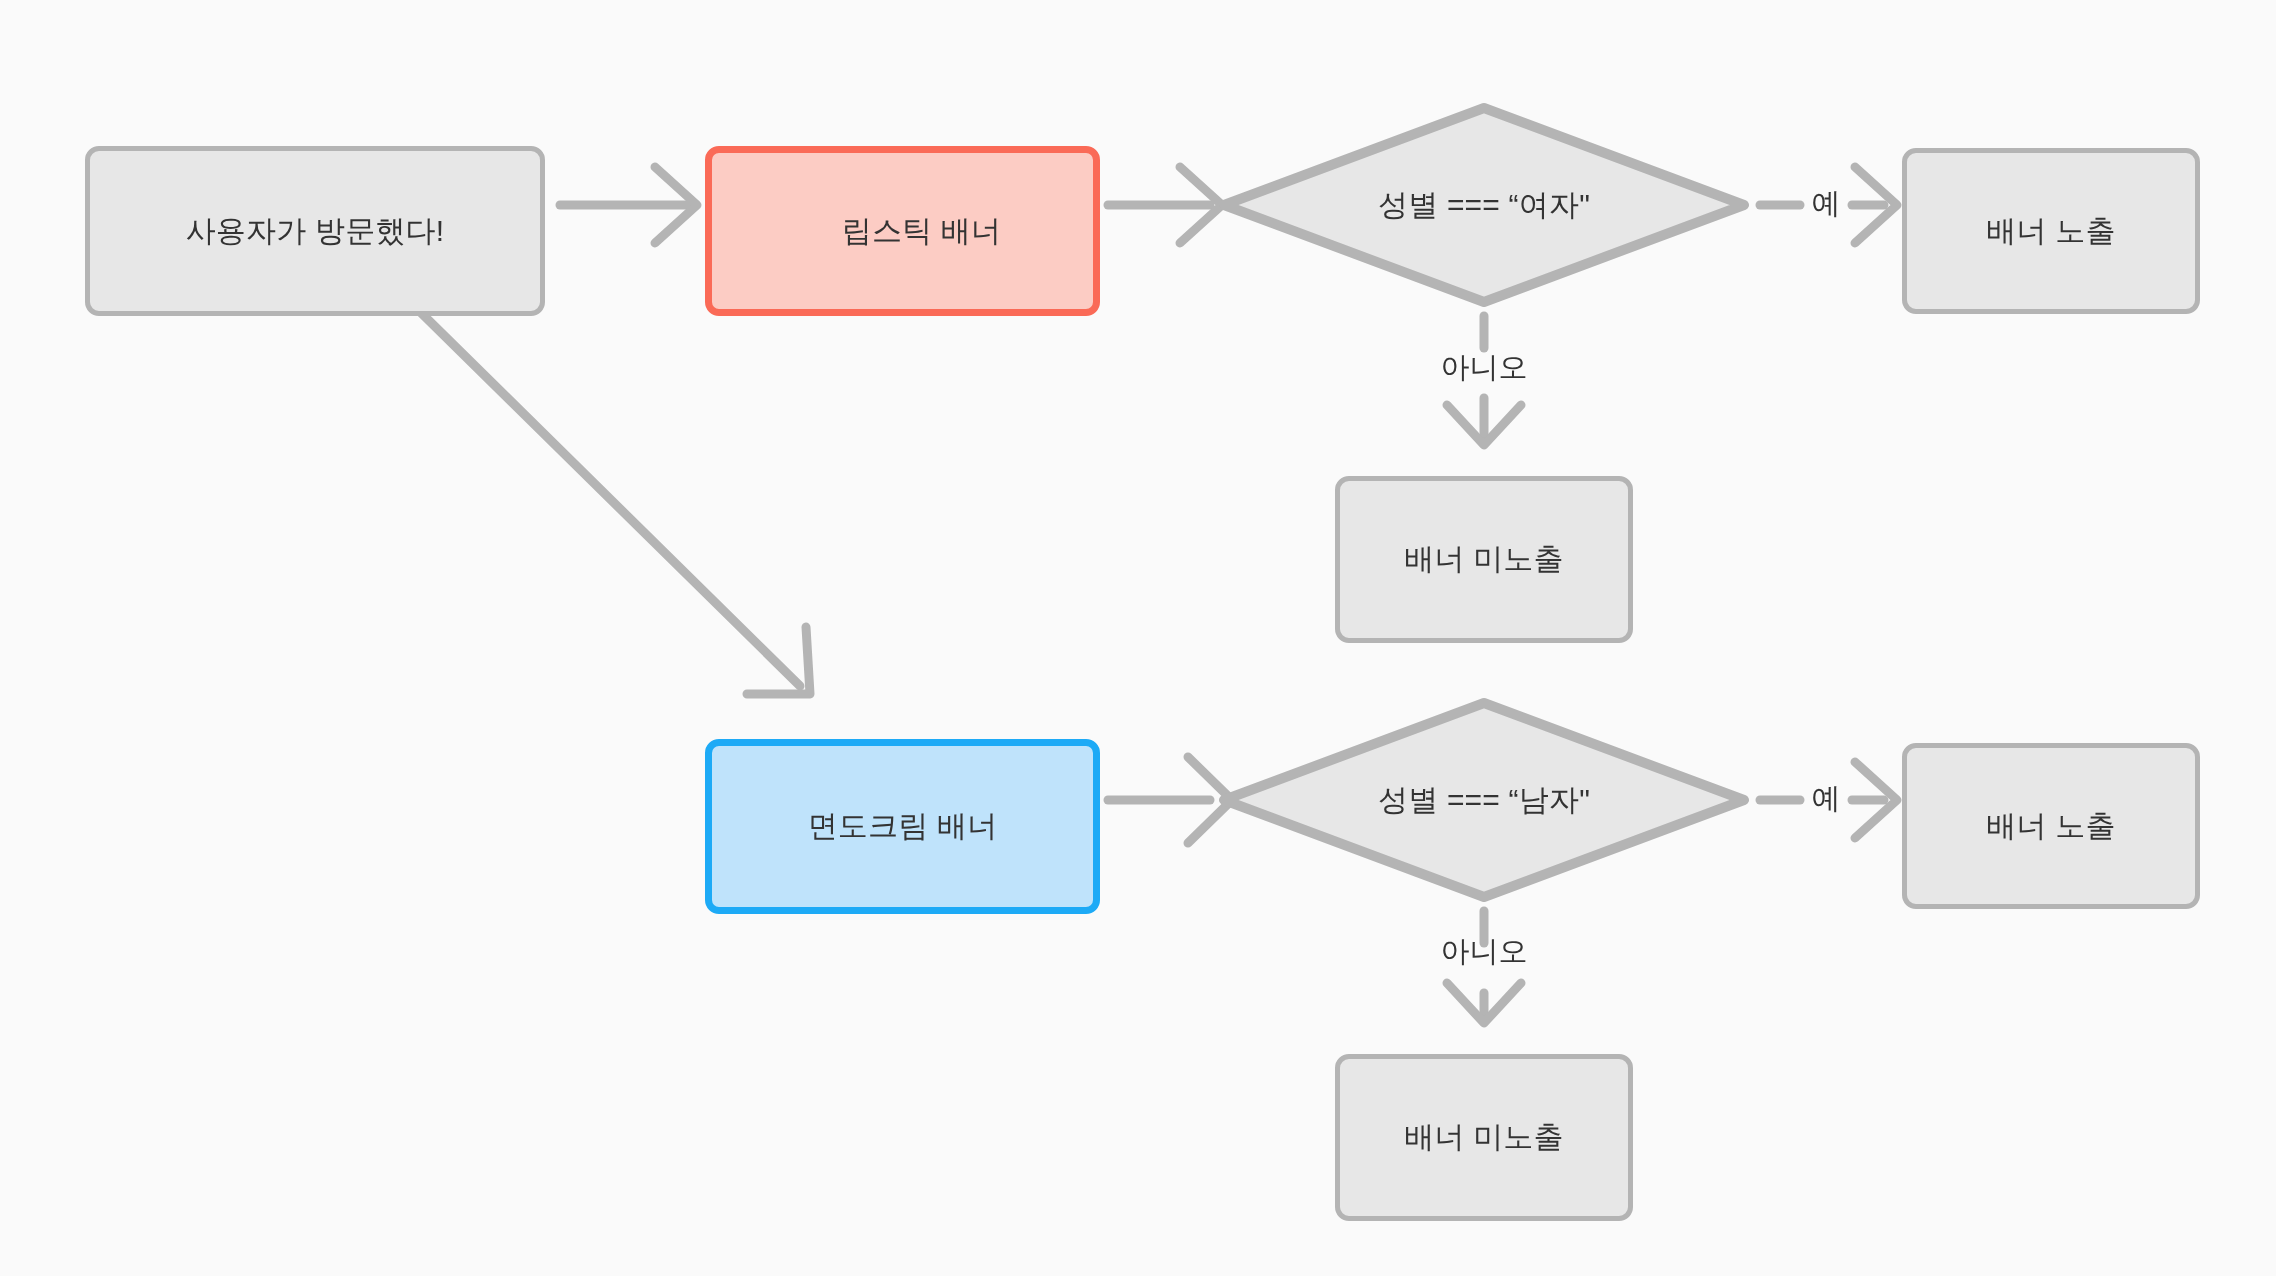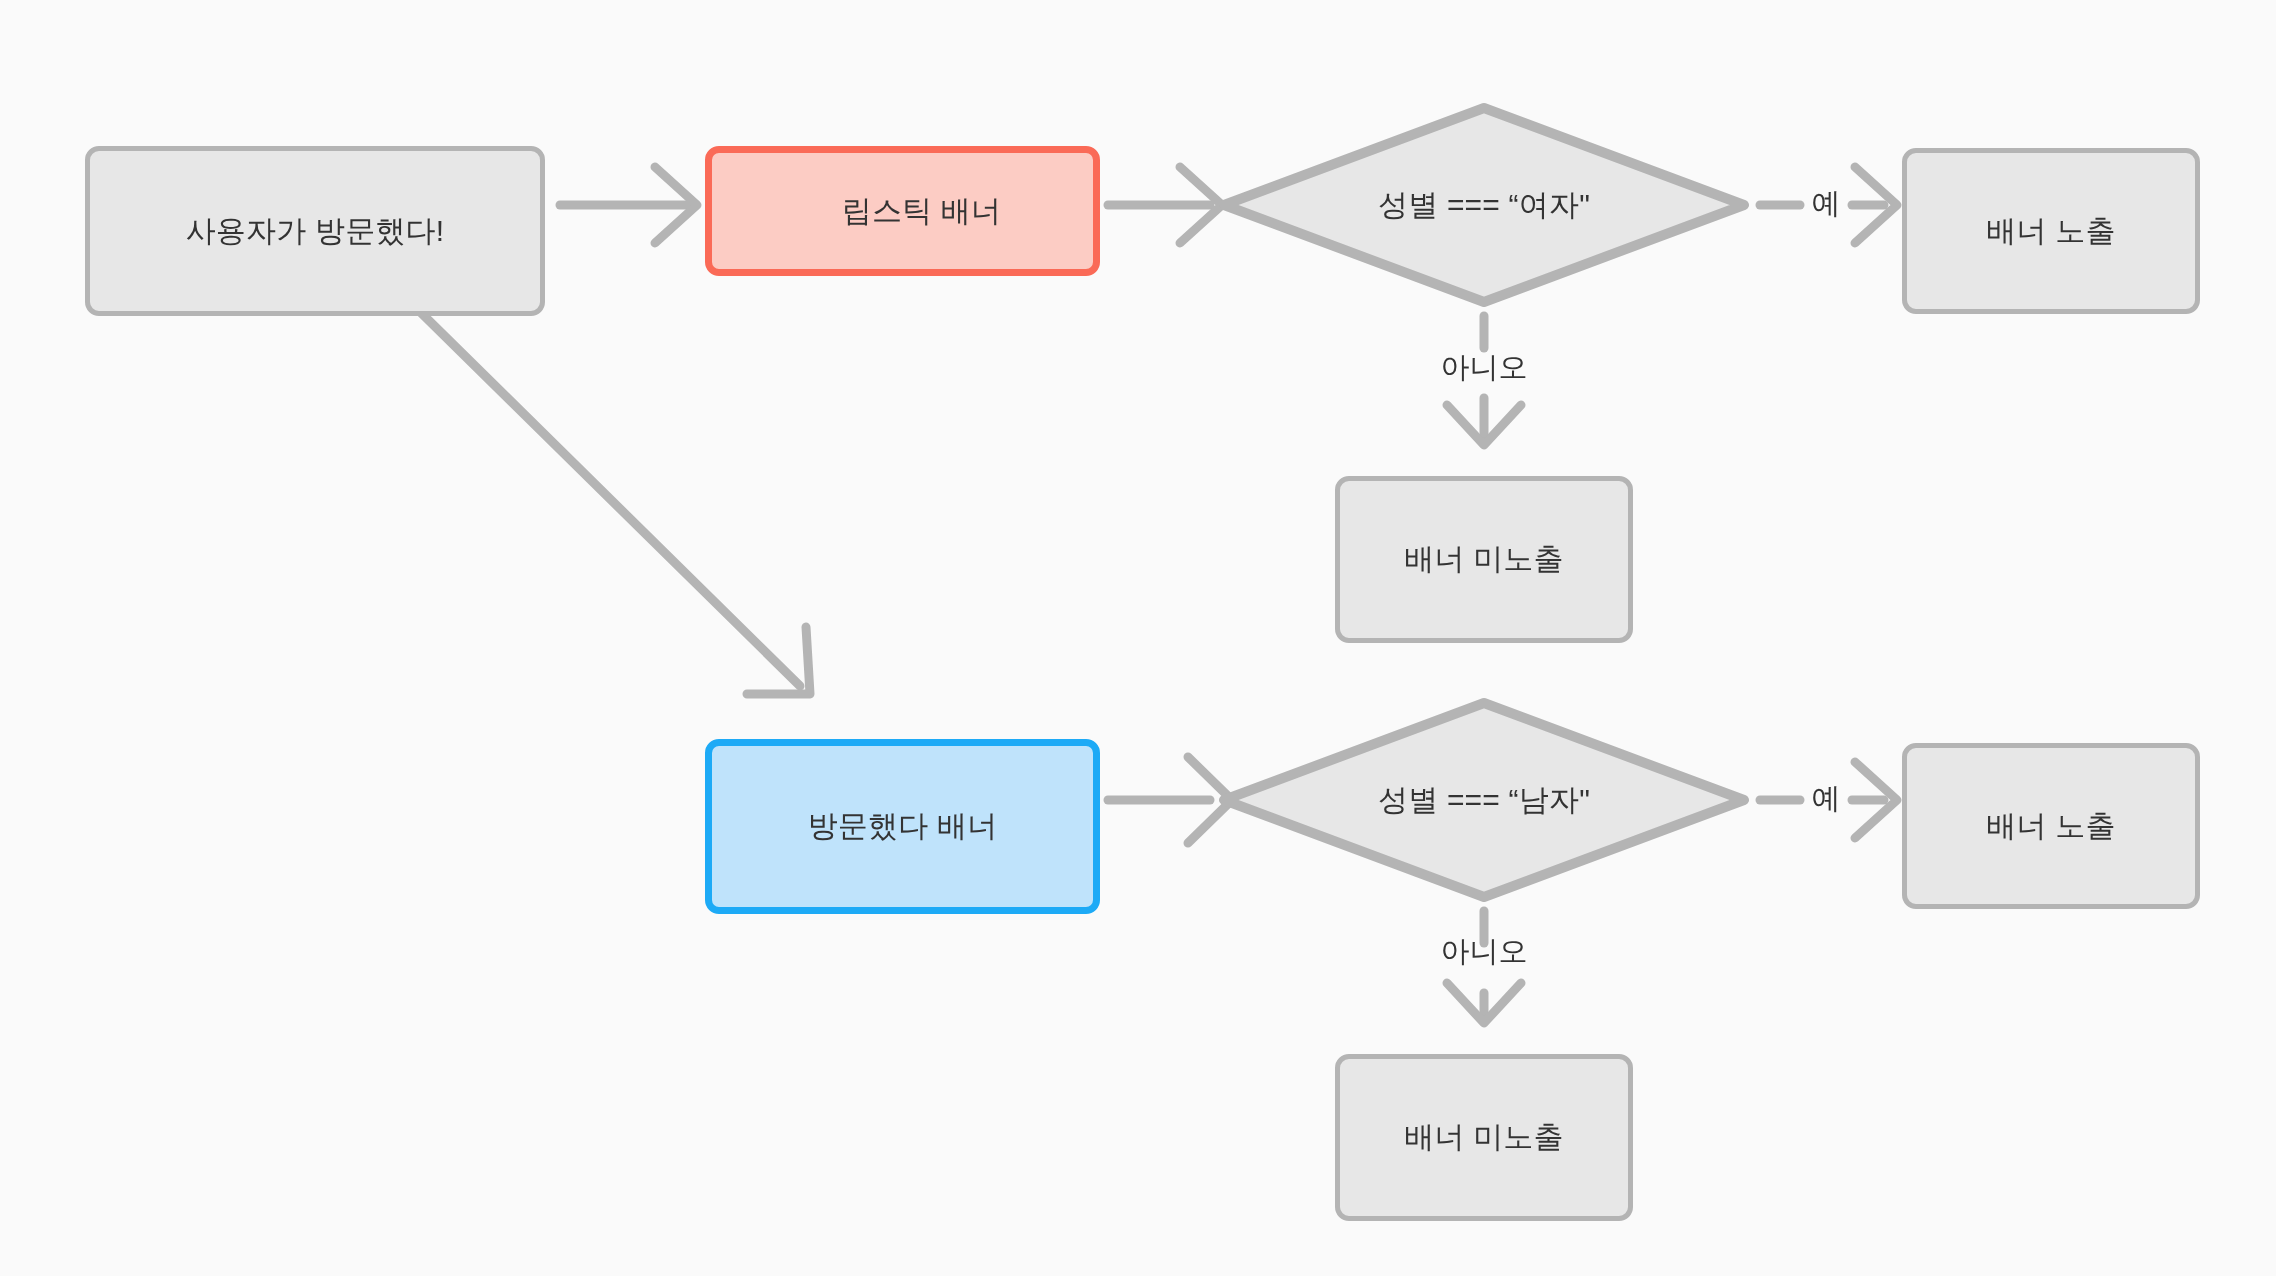--- a/index.html
+++ b/index.html
@@ -127,21 +127,21 @@
       <line x1="1484" y1="911" x2="1484" y2="943" stroke="#b4b4b4" stroke-width="9" stroke-linecap="round"></line>
       <line x1="1484" y1="993" x2="1484" y2="1016" stroke="#b4b4b4" stroke-width="9" stroke-linecap="round"></line>
       <polyline points="1447,983 1484,1023 1521,983" fill="none" stroke="#b4b4b4" stroke-width="9" stroke-linecap="round" stroke-linejoin="round"></polyline>
     </g>
   </svg>
 
   <div class="node rect" style="left:85px; top:120px; width:460px; height:170px;">
     <span>사용자가 방문했다!</span>
   </div>
 
-  <div class="node rect red" style="left:705px; top:120px; width:395px; height:130px;padding-left:38px;">
+  <div class="node rect red" style="left:705px; top:120px; width:395px; height:170px;padding-left:38px;">
     <span>립스틱 배너</span>
   </div>
 
   <div class="node diamond" style="left:1218px; top:102px; width:532px; height:206px;">
     <svg class="diamond-shape" viewBox="0 0 532 206" xmlns="http://www.w3.org/2000/svg">
       <polygon points="266,6 526,103 266,200 6,103" fill="#e7e7e7" stroke="#b4b4b4" stroke-width="10" stroke-linejoin="round"></polygon>
     </svg>
     <span class="diamond-label">성별 === “여자"</span>
   </div>
 
@@ -155,21 +155,21 @@
 
   <div class="edge-label" style="left:1409px; top:348px; width:150px;">
     <span>아니오</span>
   </div>
 
   <div class="node rect" style="left:1335px; top:450px; width:298px; height:167px;">
     <span>배너 미노출</span>
   </div>
 
   <div class="node rect blue" style="left:705px; top:713px; width:395px; height:175px;">
-    <span>방문했다 배너</span>
+    <span>면도크림 배너</span>
   </div>
 
   <div class="node diamond" style="left:1218px; top:697px; width:532px; height:206px;">
     <svg class="diamond-shape" viewBox="0 0 532 206" xmlns="http://www.w3.org/2000/svg">
       <polygon points="266,6 526,103 266,200 6,103" fill="#e7e7e7" stroke="#b4b4b4" stroke-width="10" stroke-linejoin="round"></polygon>
     </svg>
     <span class="diamond-label">성별 === “남자"</span>
   </div>
 
   <div class="edge-label" style="left:1800px; top:779px; width:52px;">

